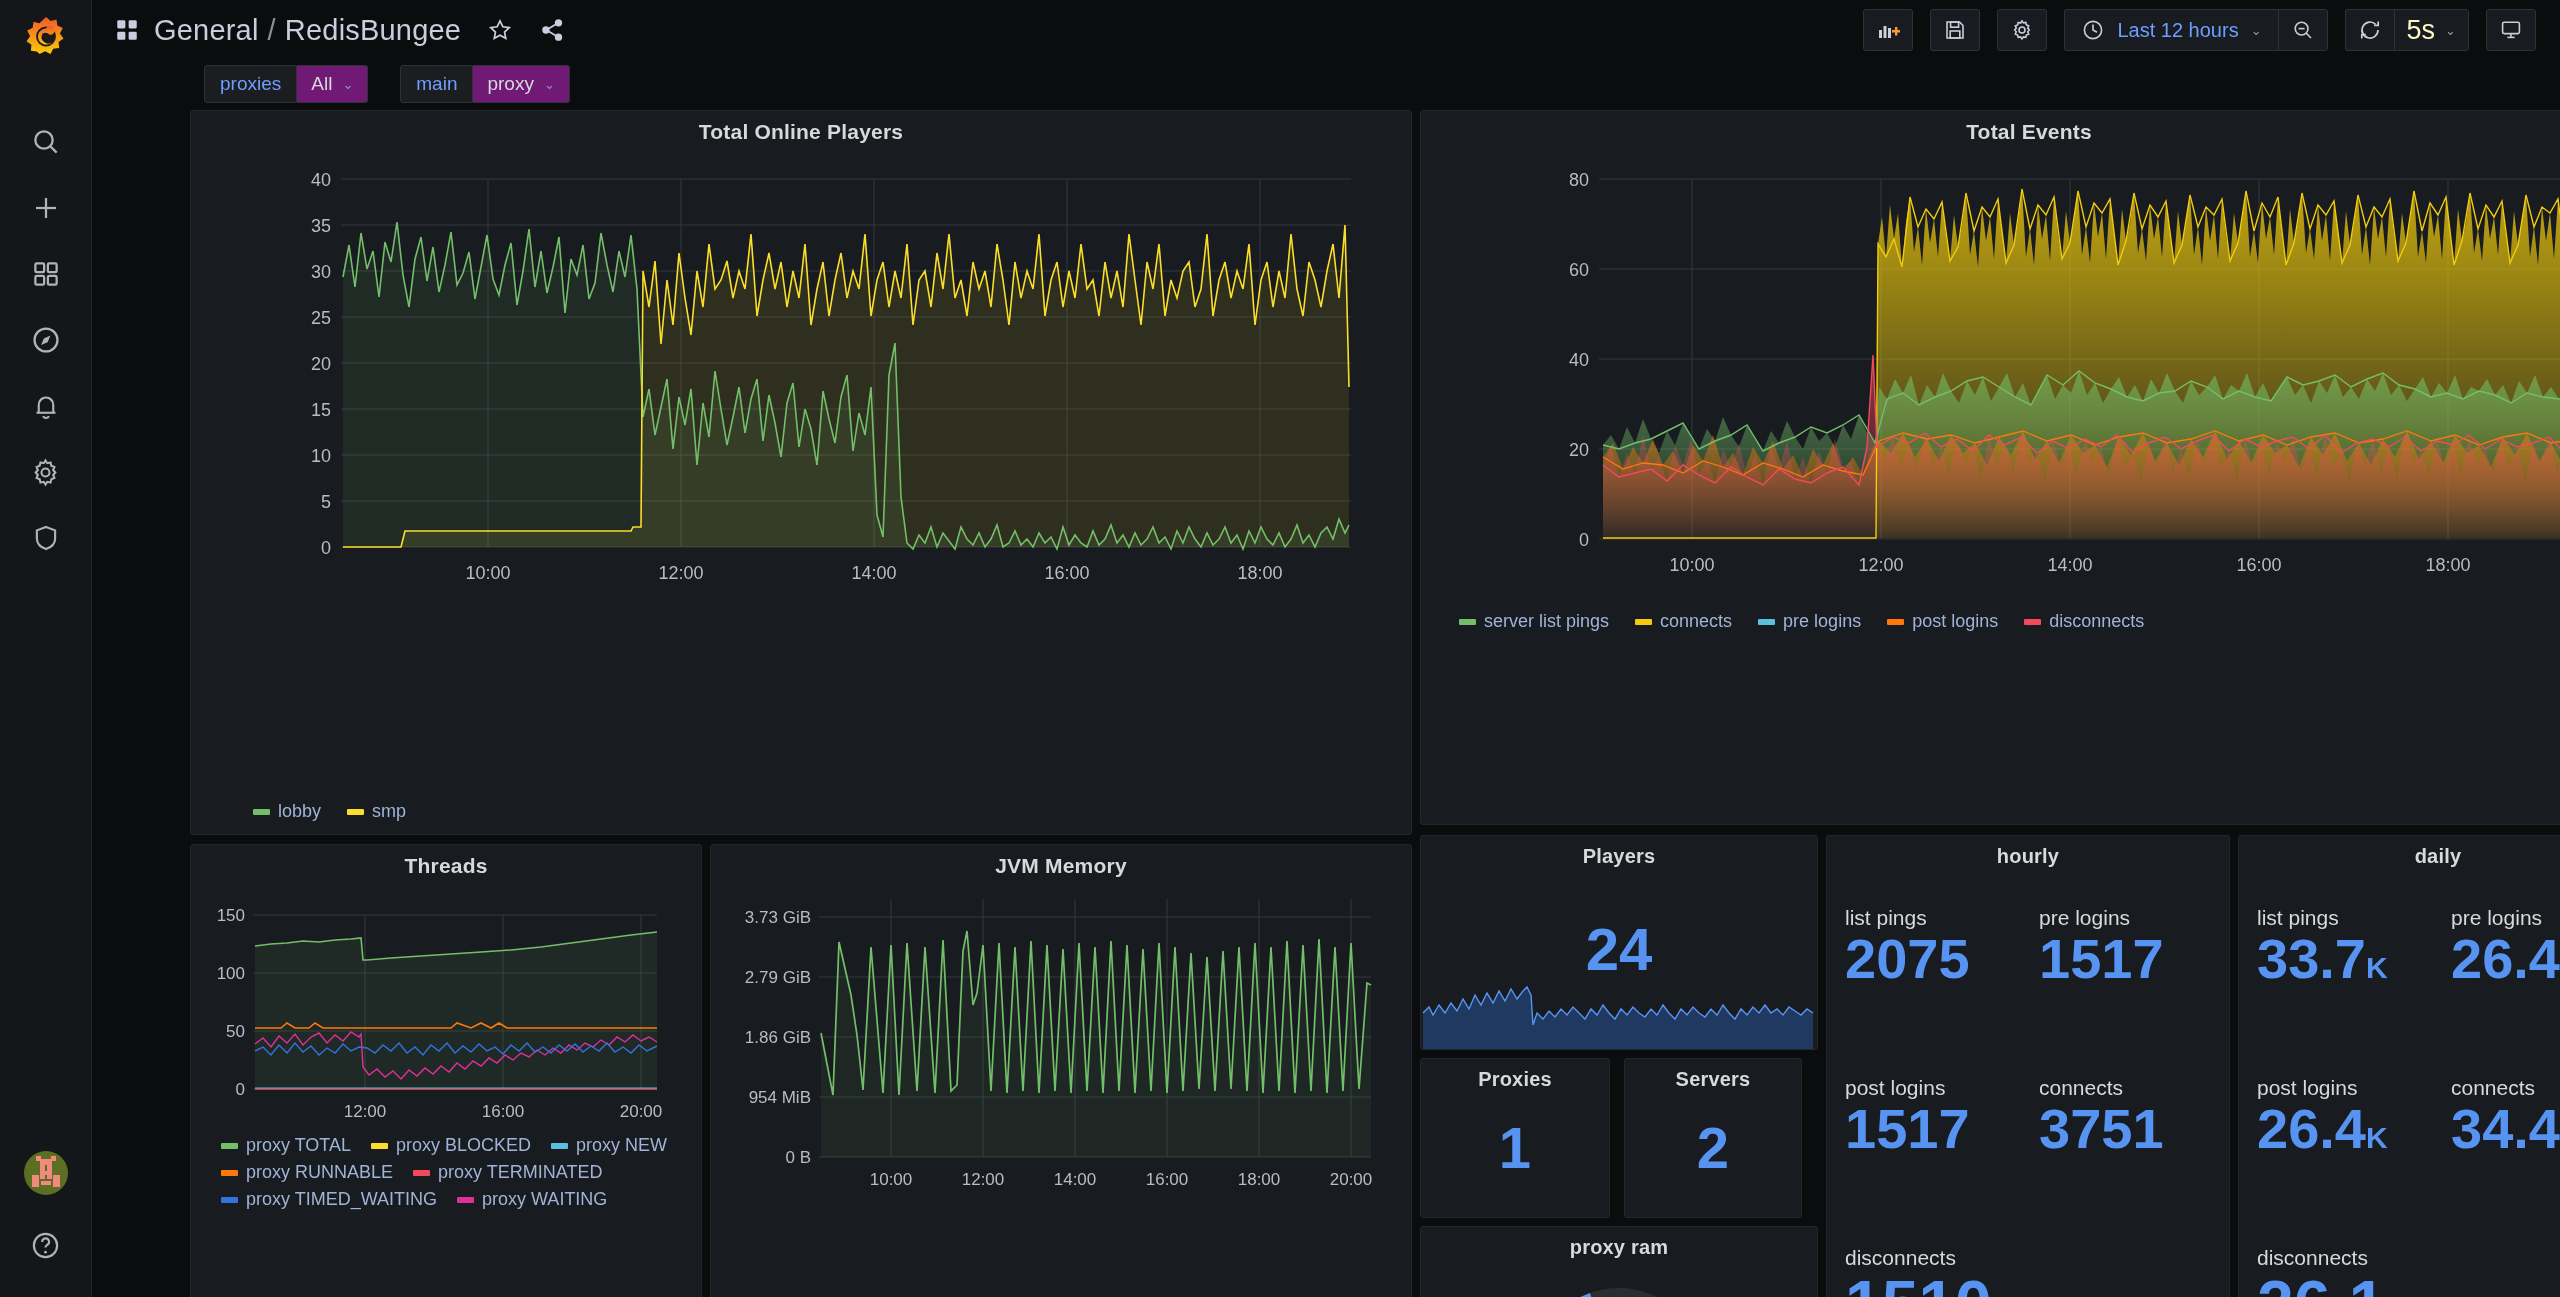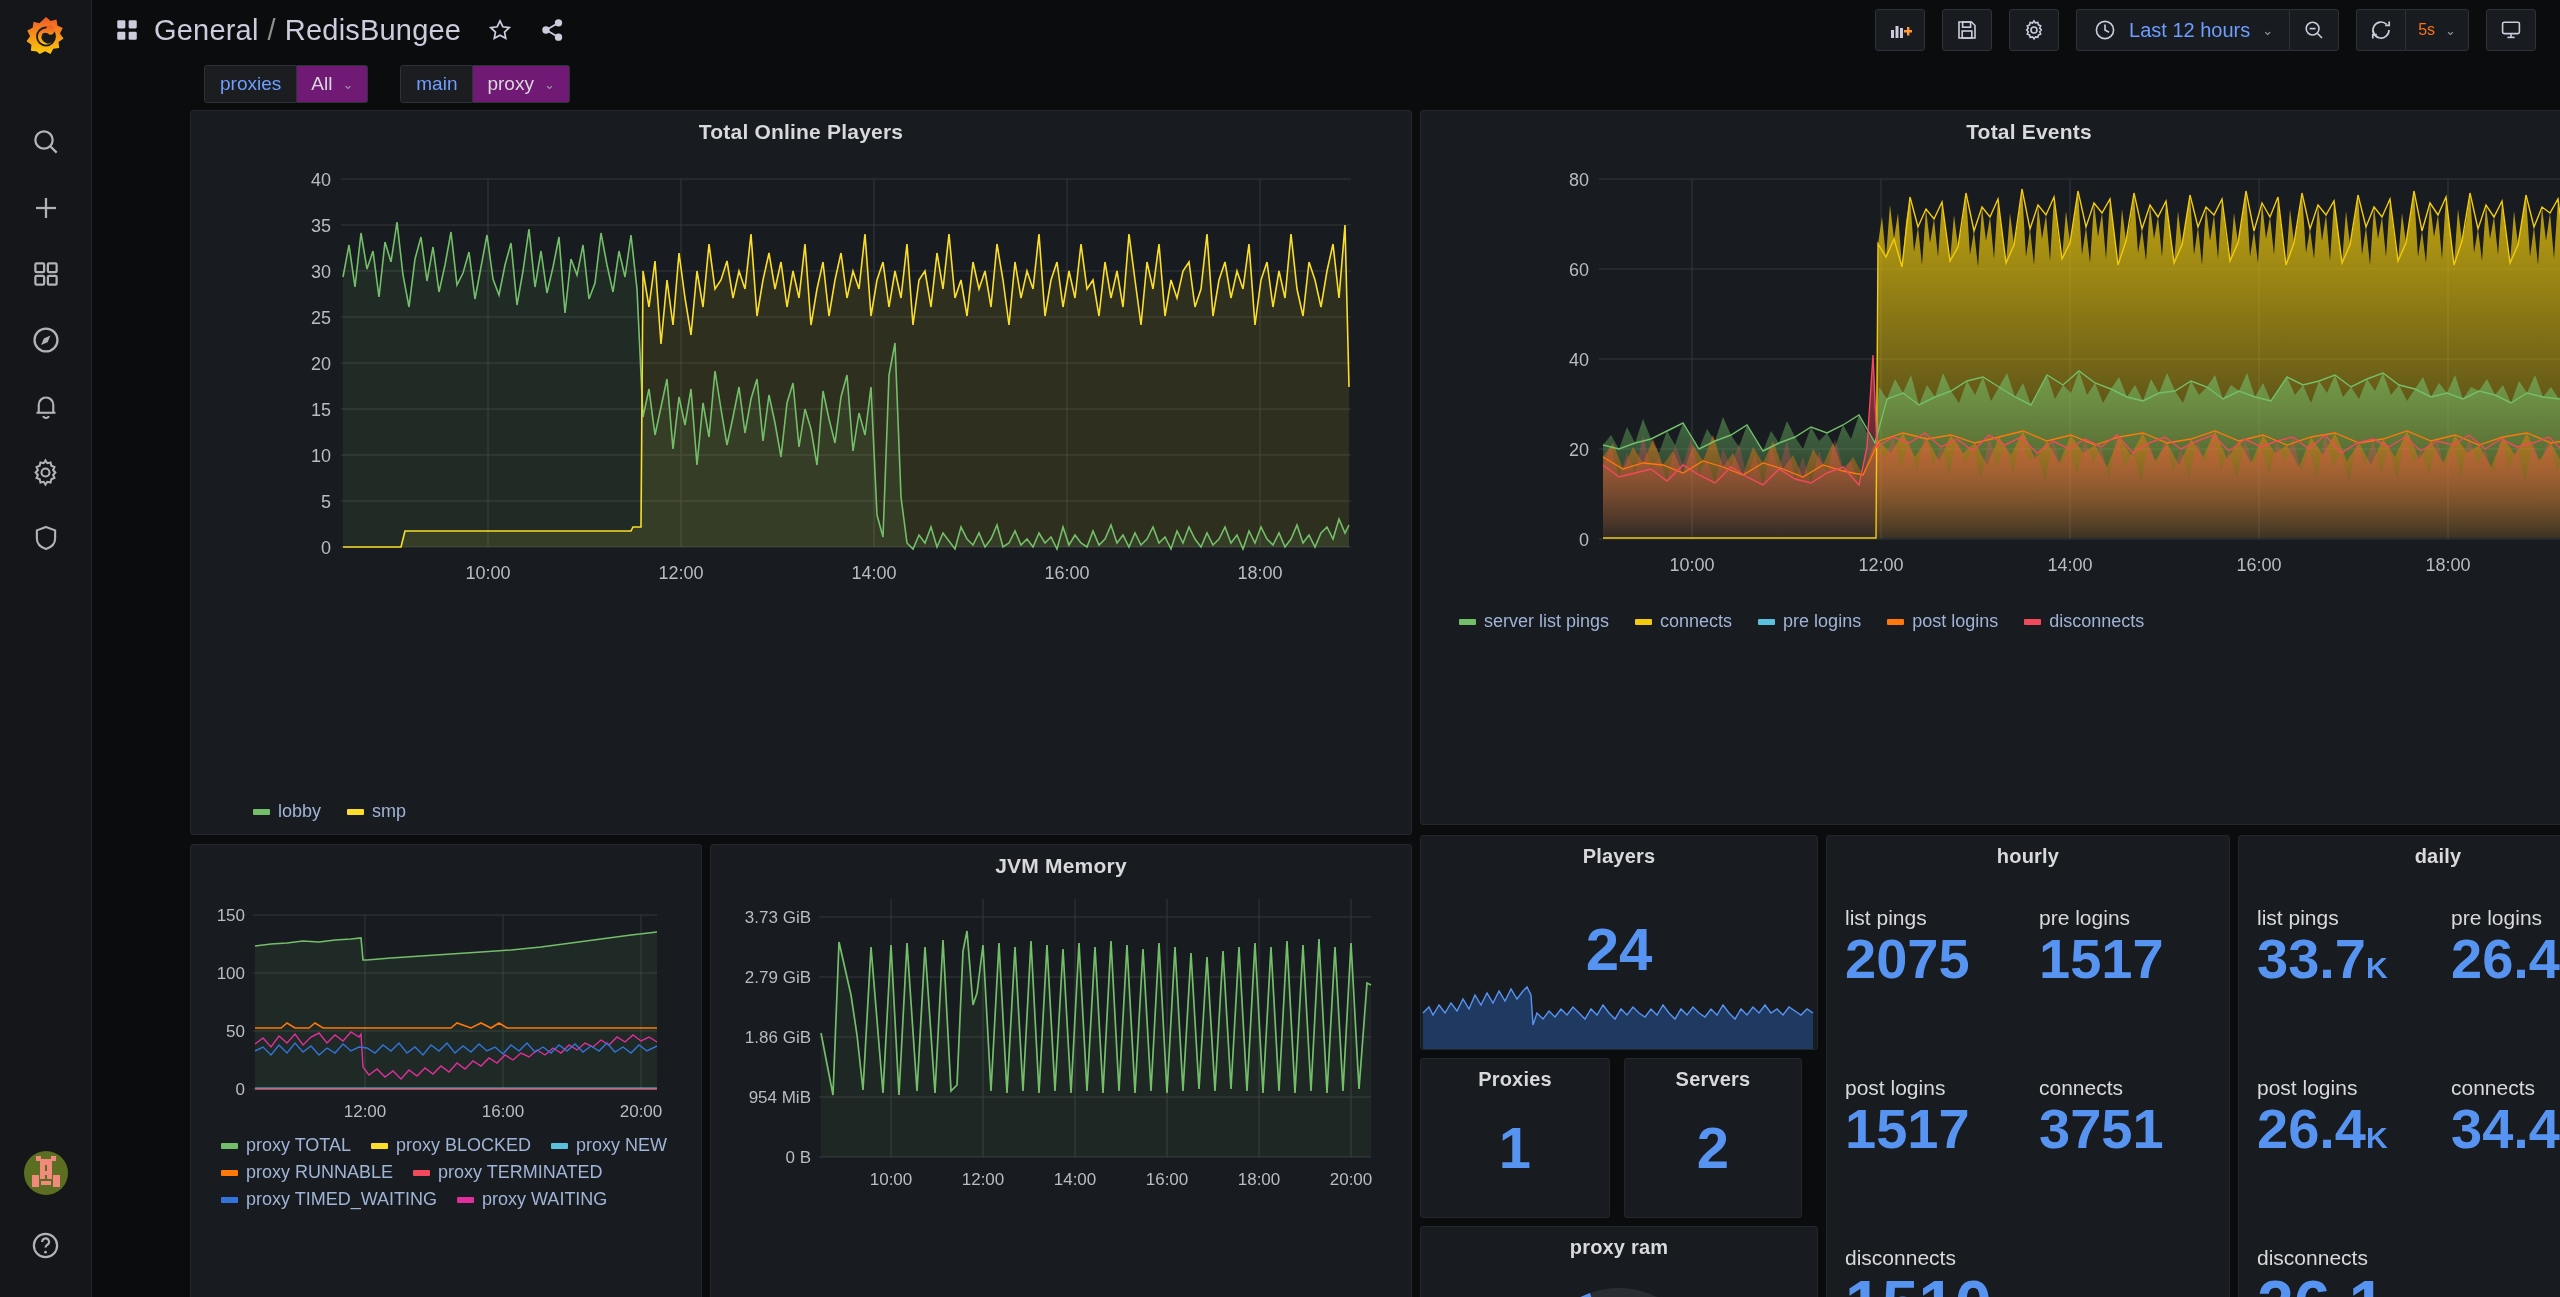--- a/index.html
+++ b/index.html
@@ -274,21 +274,21 @@
         <div class="tb-group">
           <div class="tb-btn" title="Refresh dashboard">
             <svg width="24" height="24" viewBox="0 0 24 24" fill="none" stroke="#ccccdc" stroke-width="1.7">
               <path d="M20 12a8 8 0 11-2.4-5.7"></path>
                 <polyline points="20.2,3.4 20.2,7.4 16.2,7.4"></polyline>
               <path d="M4 12a8 8 0 002.4 5.7"></path>
                 <polyline points="3.8,20.6 3.8,16.6 7.8,16.6"></polyline>
             </svg>
           </div>
           <div class="tb-btn" style="gap:10px">
-            <span style="color:#f97316;font-size:16px">5s</span>
+            <span style="color:#fef9c3;font-size:27px">5s</span>
             <span class="caret">⌄</span>
           </div>
         </div>
 
         <div class="tb-btn" title="Cycle view mode">
           <svg width="24" height="24" viewBox="0 0 24 24" fill="none" stroke="#ccccdc" stroke-width="1.6">
             <rect x="3.6" y="4.2" width="16.8" height="11.4" rx="1.6"></rect>
               <line x1="8.4" y1="19.4" x2="15.6" y2="19.4"></line>
             <line x1="12" y1="15.6" x2="12" y2="19.4"></line>
           </svg>
@@ -456,20 +456,21 @@
             <span>post logins</span>
           </span>
           <span class="lg">
             <i class="swatch" style="background:#f2495c"></i>
             <span>disconnects</span>
           </span>
         </div>
       </section>
 
       <section class="panel" style="left:98px;top:736px;width:512px;height:558px">
+        <div class="panel-title">Threads</div>
         <svg width="510" height="300" viewBox="0 0 510 300" style="position:absolute;top:40px;left:0">
           <g stroke="#34383d" stroke-width="1">
             <line x1="62" y1="30" x2="466" y2="30"></line>
               <line x1="62" y1="88" x2="466" y2="88"></line>
             <line x1="62" y1="146" x2="466" y2="146"></line>
               <line x1="62" y1="204" x2="466" y2="204"></line>
             <line x1="174" y1="30" x2="174" y2="204"></line>
               <line x1="312" y1="30" x2="312" y2="204"></line>
             <line x1="450" y1="30" x2="450" y2="204"></line>
           </g>

